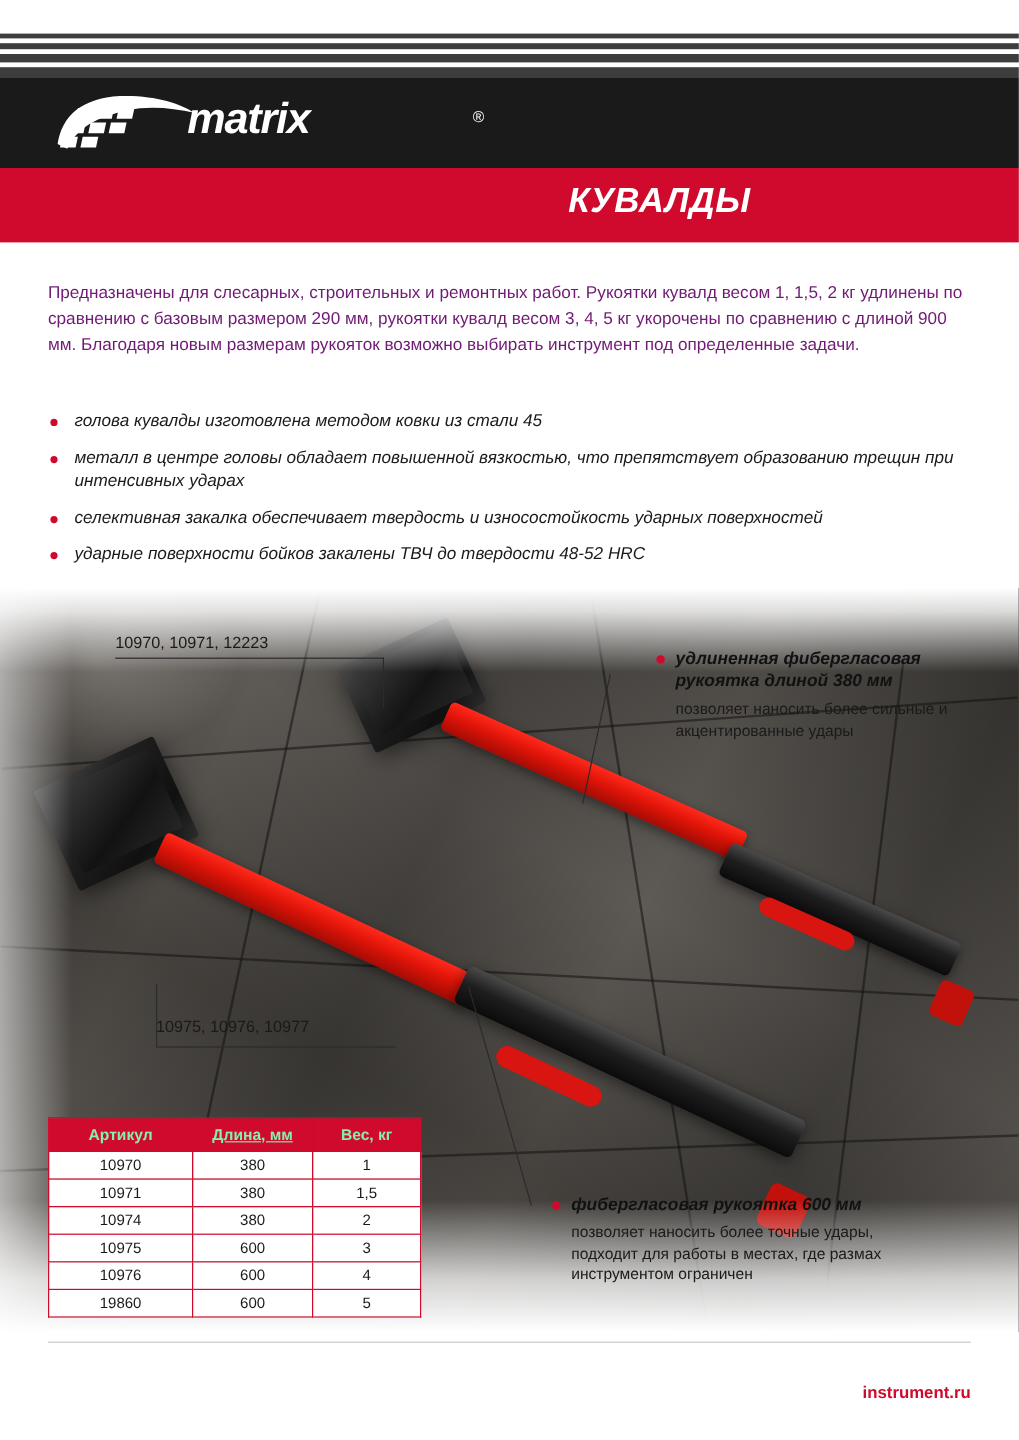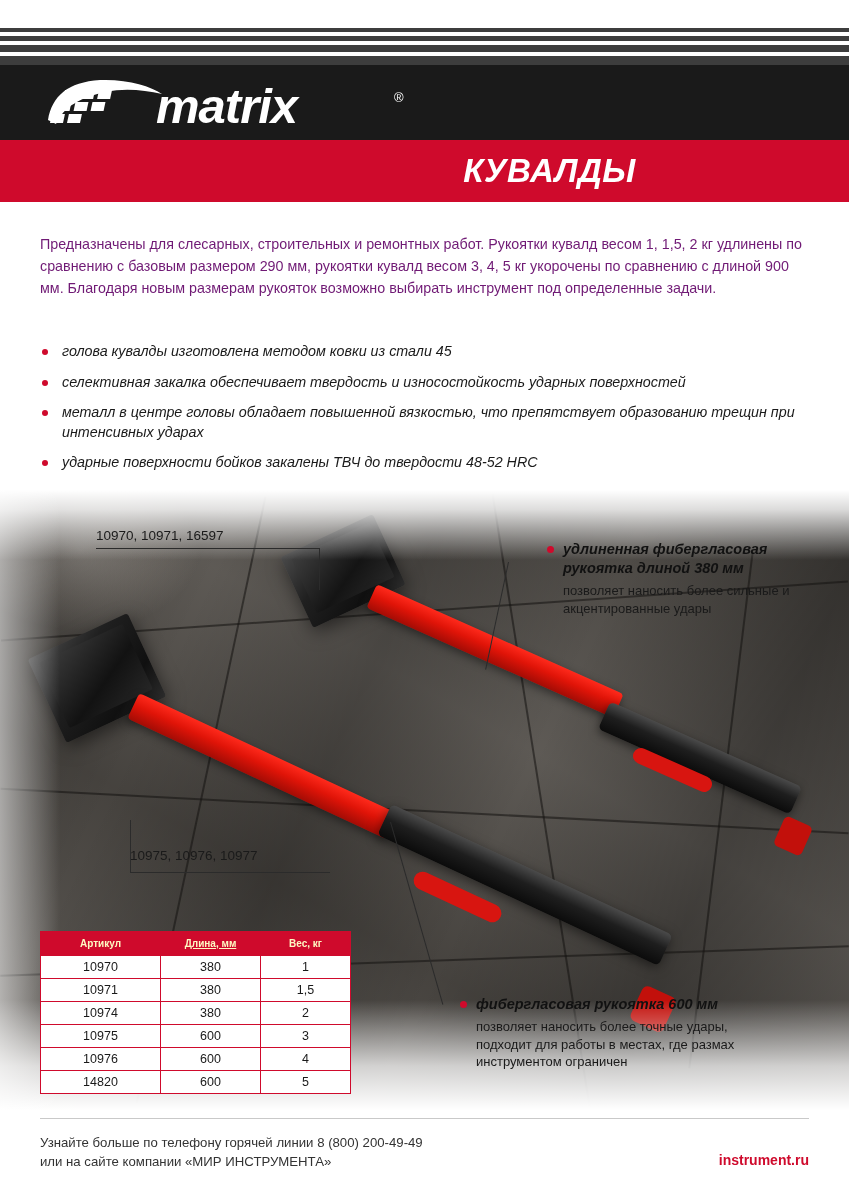--- a/index.html
+++ b/index.html
@@ -50,21 +50,21 @@
 
   
   .logo-wrap {
     position: absolute;
     left: 38px; top: 74px;
     width: 345px; height: 60px;
   }
   .logo-text {
     position: absolute;
     left: 118px; top: 4px;
-    font-size: 49px;
+    font-size: 36px;
     font-weight: bold;
     font-style: italic;
     color: #ffffff;
     letter-spacing: -1px;
     font-family: "Liberation Sans", sans-serif;
   }
   .logo-reg {
     position: absolute;
     left: 356px; top: 16px;
     font-size: 13px;
@@ -87,21 +87,21 @@
     font-style: italic;
     letter-spacing: 0.5px;
     padding-left: 250px;
   }
   .header-title-prod {
     position: absolute;
     left: 0; top: 152px;
     width: 849px;
     text-align: center;
     color: #ffffff;
-    font-size: 33px;
+    font-size: 29px;
     font-weight: bold;
     font-style: italic;
     letter-spacing: 0.5px;
     padding-left: 250px;
   }
 
   
   .intro {
     position: absolute;
     left: 40px; top: 233px;
@@ -240,22 +240,22 @@
 
   
   .spec-table {
     position: absolute;
     left: 40px; top: 931px;
     border-collapse: collapse;
     font-size: 12.5px;
   }
   .spec-table th {
     background: #cf0a2c;
-    color: #fef9c3;
-    font-size: 10px;
+    color: #86efac;
+    font-size: 13px;
     font-weight: bold;
     padding: 6px 4px;
     border: 1px solid #cf0a2c;
     text-align: center;
   }
   .spec-table td {
     border: 1px solid #cf0a2c;
     color: #1a1a1a;
     text-align: center;
     padding: 4px 16px;
@@ -324,25 +324,25 @@
 
   <div class="intro">Предназначены для слесарных, строительных и ремонтных работ. Рукоятки кувалд весом 1, 1,5, 2 кг удлинены по сравнению с базовым размером 290 мм, рукоятки кувалд весом 3, 4, 5 кг укорочены по сравнению с длиной 900 мм. Благодаря новым размерам рукояток возможно выбирать инструмент под определенные задачи.</div>
 
   <div class="bullets">
     <div class="bullet">
       <span class="dot"></span>
       <span>голова кувалды изготовлена методом ковки из стали 45</span>
     </div>
     <div class="bullet">
       <span class="dot"></span>
-      <span>селективная  закалка обеспечивает твердость и износостойкость ударных поверхностей</span>
+      <span>металл в центре головы  обладает повышенной вязкостью, что препятствует образованию трещин при интенсивных ударах</span>
     </div>
     <div class="bullet">
       <span class="dot"></span>
-      <span>металл в центре головы  обладает повышенной вязкостью, что препятствует образованию трещин при интенсивных ударах</span>
+      <span>селективная  закалка обеспечивает твердость и износостойкость ударных поверхностей</span>
     </div>
     <div class="bullet">
       <span class="dot"></span>
       <span>ударные поверхности бойков закалены ТВЧ до твердости 48-52 HRC</span>
     </div>
   </div>
 
   <div class="photo">
     <div class="rock-bg"></div>
     <div class="rock-shade"></div>
@@ -377,21 +377,21 @@
       <div style="position:absolute;left:635px;top:500px;width:36px;height:38px;transform:rotate(25deg);background:#c2100b;border-radius:6px;"></div>
     </div>
 
     <div class="photo-fade-top"></div>
     <div class="photo-fade-bottom"></div>
     <div class="photo-fade-left"></div>
   </div>
 
   <div class="callout-line" style="left:96px; top:548px; width:224px;"></div>
   <div class="callout-line" style="left:319px; top:548px; width:1px; height:42px;"></div>
-  <div class="code-label" style="left:96px; top:528px;">10970, 10971, 16597</div>
+  <div class="code-label" style="left:96px; top:528px;">10970, 10971, 12223</div>
 
   <div class="callout-line" style="left:130px; top:872px; width:200px;"></div>
   <div class="callout-line" style="left:130px; top:820px; width:1px; height:52px;"></div>
   <div class="code-label" style="left:130px; top:848px;">10975, 10976, 10977</div>
 
   <div class="callout-line" style="left:505px; top:670px; width:1px; height:0;"></div>
   <div class="callout-line" style="left:508px; top:562px; width:1px; height:110px; transform: rotate(12deg); transform-origin: top;"></div>
   <div class="callout" style="left:563px; top:540px; width:260px;">
     <span class="co-dot"></span>
     <div class="co-title">удлиненная фибергласовая рукоятка длиной 380 мм</div>
@@ -433,27 +433,23 @@
         <td>10975</td>
         <td>600</td>
         <td>3</td>
       </tr>
       <tr>
         <td>10976</td>
         <td>600</td>
         <td>4</td>
       </tr>
       <tr>
-        <td>14820</td>
+        <td>19860</td>
         <td>600</td>
         <td>5</td>
       </tr>
     </tbody>
   </table>
 
   <div class="footer-rule"></div>
-  <div class="footer-text">
-    <div>Узнайте больше по телефону горячей линии 8 (800) 200-49-49</div>
-    <div>или на сайте компании «МИР ИНСТРУМЕНТА»</div>
-  </div>
   <div class="footer-site">instrument.ru</div>
 
 </div>
 
 </body></html>

